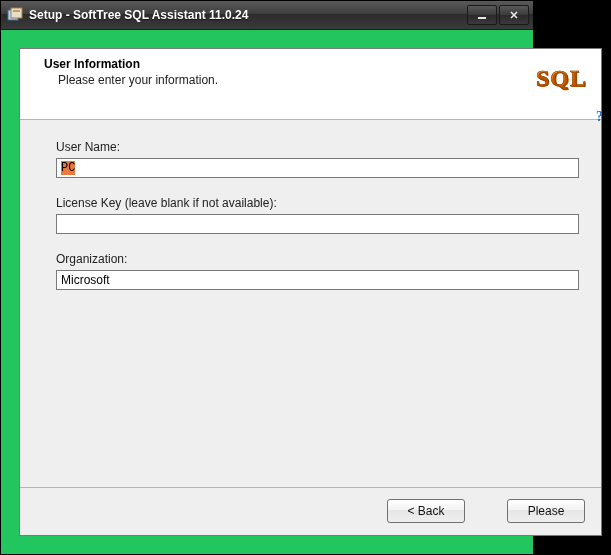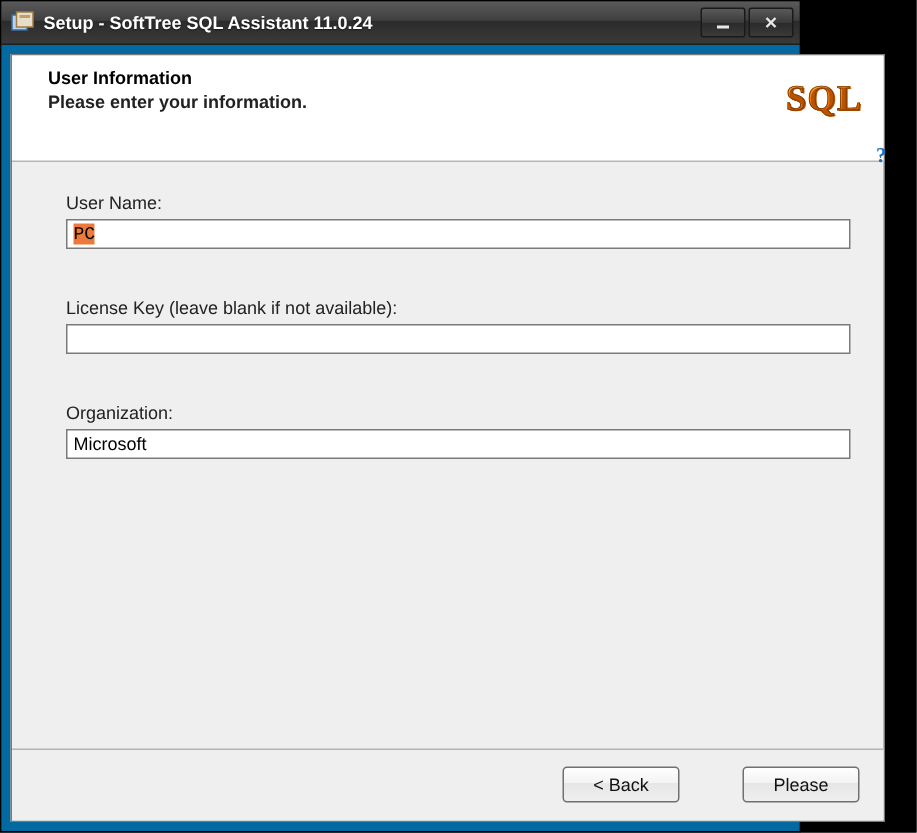--- a/index.html
+++ b/index.html
@@ -59,22 +59,22 @@
     align-items: center;
     justify-content: center;
     color: #e8e8e8;
     cursor: pointer;
   }
   .titlebar .ctl svg { display:block; }
 
   
   .outer-frame {
     flex: 1 1 auto;
-    background: #0369a1;
-    padding: 6px;
+    background: #22c55e;
+    padding: 18px;
     display: flex;
   }
   .client {
     flex: 1 1 auto;
     background: #efefef;
     border: 1px solid #7a7a7a;
     display: flex;
     flex-direction: column;
   }
 
@@ -92,21 +92,21 @@
   .header .heading-block { display:block; }
   .header .heading {
     color: #000;
     font-weight: bold;
     font-size: 12px;
     margin-bottom: 2px;
   }
   .header .sub {
     color: #222;
     font-size: 12px;
-    font-weight: bold;
+    margin-left: 14px;
   }
   .logo {
     width: 64px;
     height: 42px;
     display: flex;
     align-items: center;
     justify-content: flex-end;
   }
   .logo .sql {
     font-family: Georgia, "Times New Roman", serif;
@@ -129,21 +129,21 @@
     font-size: 14px;
     font-weight: bold;
     color: #1a6fc2;
   }
 
   
   .body {
     flex: 1 1 auto;
     padding: 20px 22px 10px 36px;
   }
-  .field-group { margin-bottom: 32px; }
+  .field-group { margin-bottom: 18px; }
   .field-label {
     color: #222;
     font-size: 12px;
     margin-bottom: 4px;
   }
   .text-input {
     width: 523px;
     height: 20px;
     box-sizing: border-box;
     border: 1px solid #7a7a7a;

